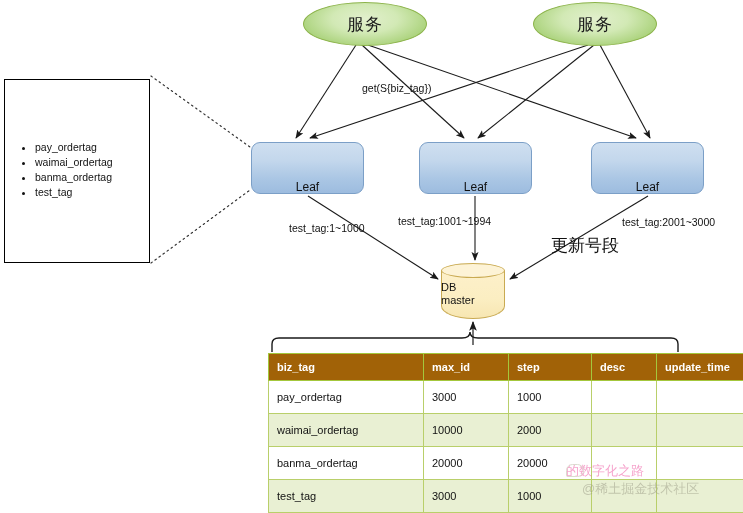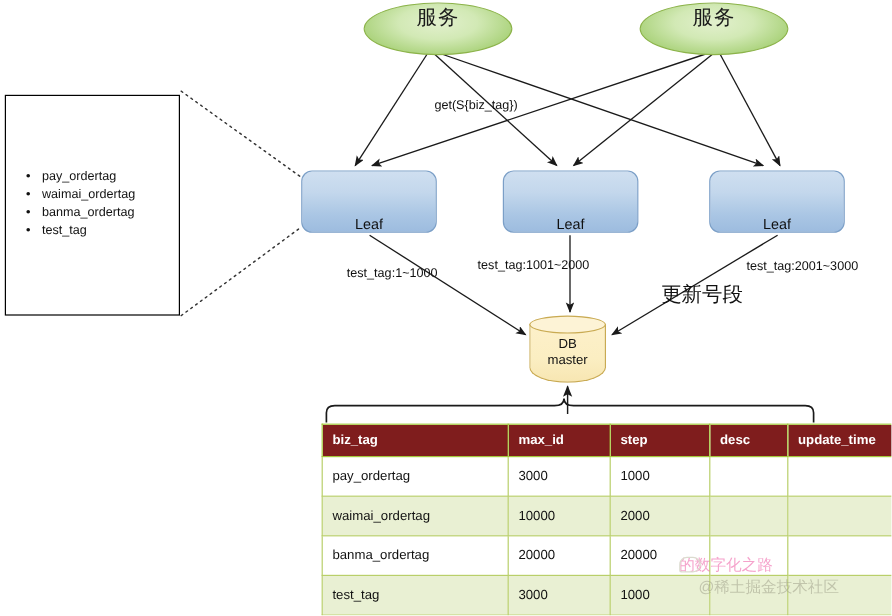--- a/index.html
+++ b/index.html
@@ -28,21 +28,21 @@
 
   
   .service-node {
     position: absolute;
     width: 124px;
     height: 44px;
     border-radius: 50%;
     border: 1px solid #8cb34a;
     background: radial-gradient(ellipse at 50% 38%, #e2f0cd 0%, #d2e9b5 38%, #a8d178 78%, #93c561 100%);
     display: flex;
-    align-items: flex-start;
+    align-items: center;
     justify-content: center;
     box-sizing: border-box;
   }
   .service-label {
     font-size: 17px;
     color: #1a1a1a;
     letter-spacing: 1px;
   }
   #svc0 { left: 303px; top: 2px; }
   #svc1 { left: 533px; top: 2px; }
@@ -93,21 +93,20 @@
     width: 64px; height: 15px;
     box-sizing: border-box;
     border: 1px solid #c9aa52;
     border-radius: 50%;
     background: #fdf3d6;
   }
   #db-node .db-text {
     position: absolute;
     left: 0; top: 18px;
     width: 64px;
-    text-align: center;
     font-size: 11px;
     line-height: 13px;
     color: #111111;
   }
 
   
   #tag-box {
     position: absolute;
     left: 4px;
     top: 79px;
@@ -154,21 +153,21 @@
   #data-table th, #data-table td {
     border: 1px solid #b9cf6a;
     text-align: left;
     padding: 0 8px;
     height: 32px;
     font-size: 11px;
     overflow: hidden;
     white-space: nowrap;
   }
   #data-table thead th {
-    background: #7f1d1d;
+    background: #a16207;
     color: #ffffff;
     font-weight: bold;
     border-color: #a4c73c;
     height: 26px;
   }
   #data-table tbody tr:nth-child(odd) td  { background: #ffffff; }
   #data-table tbody tr:nth-child(even) td { background: #e9f0d3; }
   #data-table td { color: #111111; }
   .col-biz    { width: 138px; }
   .col-maxid  { width: 68px; }
@@ -267,21 +266,21 @@
     <div class="cyl-body"></div>
     <div class="cyl-top"></div>
     <div class="db-text">
       <div>DB</div>
       <div>master</div>
     </div>
   </div>
 
   <div class="edge-label" id="lbl-get">get(S{biz_tag})</div>
   <div class="edge-label" id="lbl-range0">test_tag:1~1000</div>
-  <div class="edge-label" id="lbl-range1">test_tag:1001~2000</div>
+  <div class="edge-label" id="lbl-range1">test_tag:1001~1994</div>
   <div class="edge-label" id="lbl-range2">test_tag:2001~3000</div>
   <div class="edge-label" id="lbl-update">更新号段</div>
 
   <div id="tag-box">
     <ul id="tag-list">
       <li>pay_ordertag</li>
       <li>waimai_ordertag</li>
       <li>banma_ordertag</li>
       <li>test_tag</li>
     </ul>

